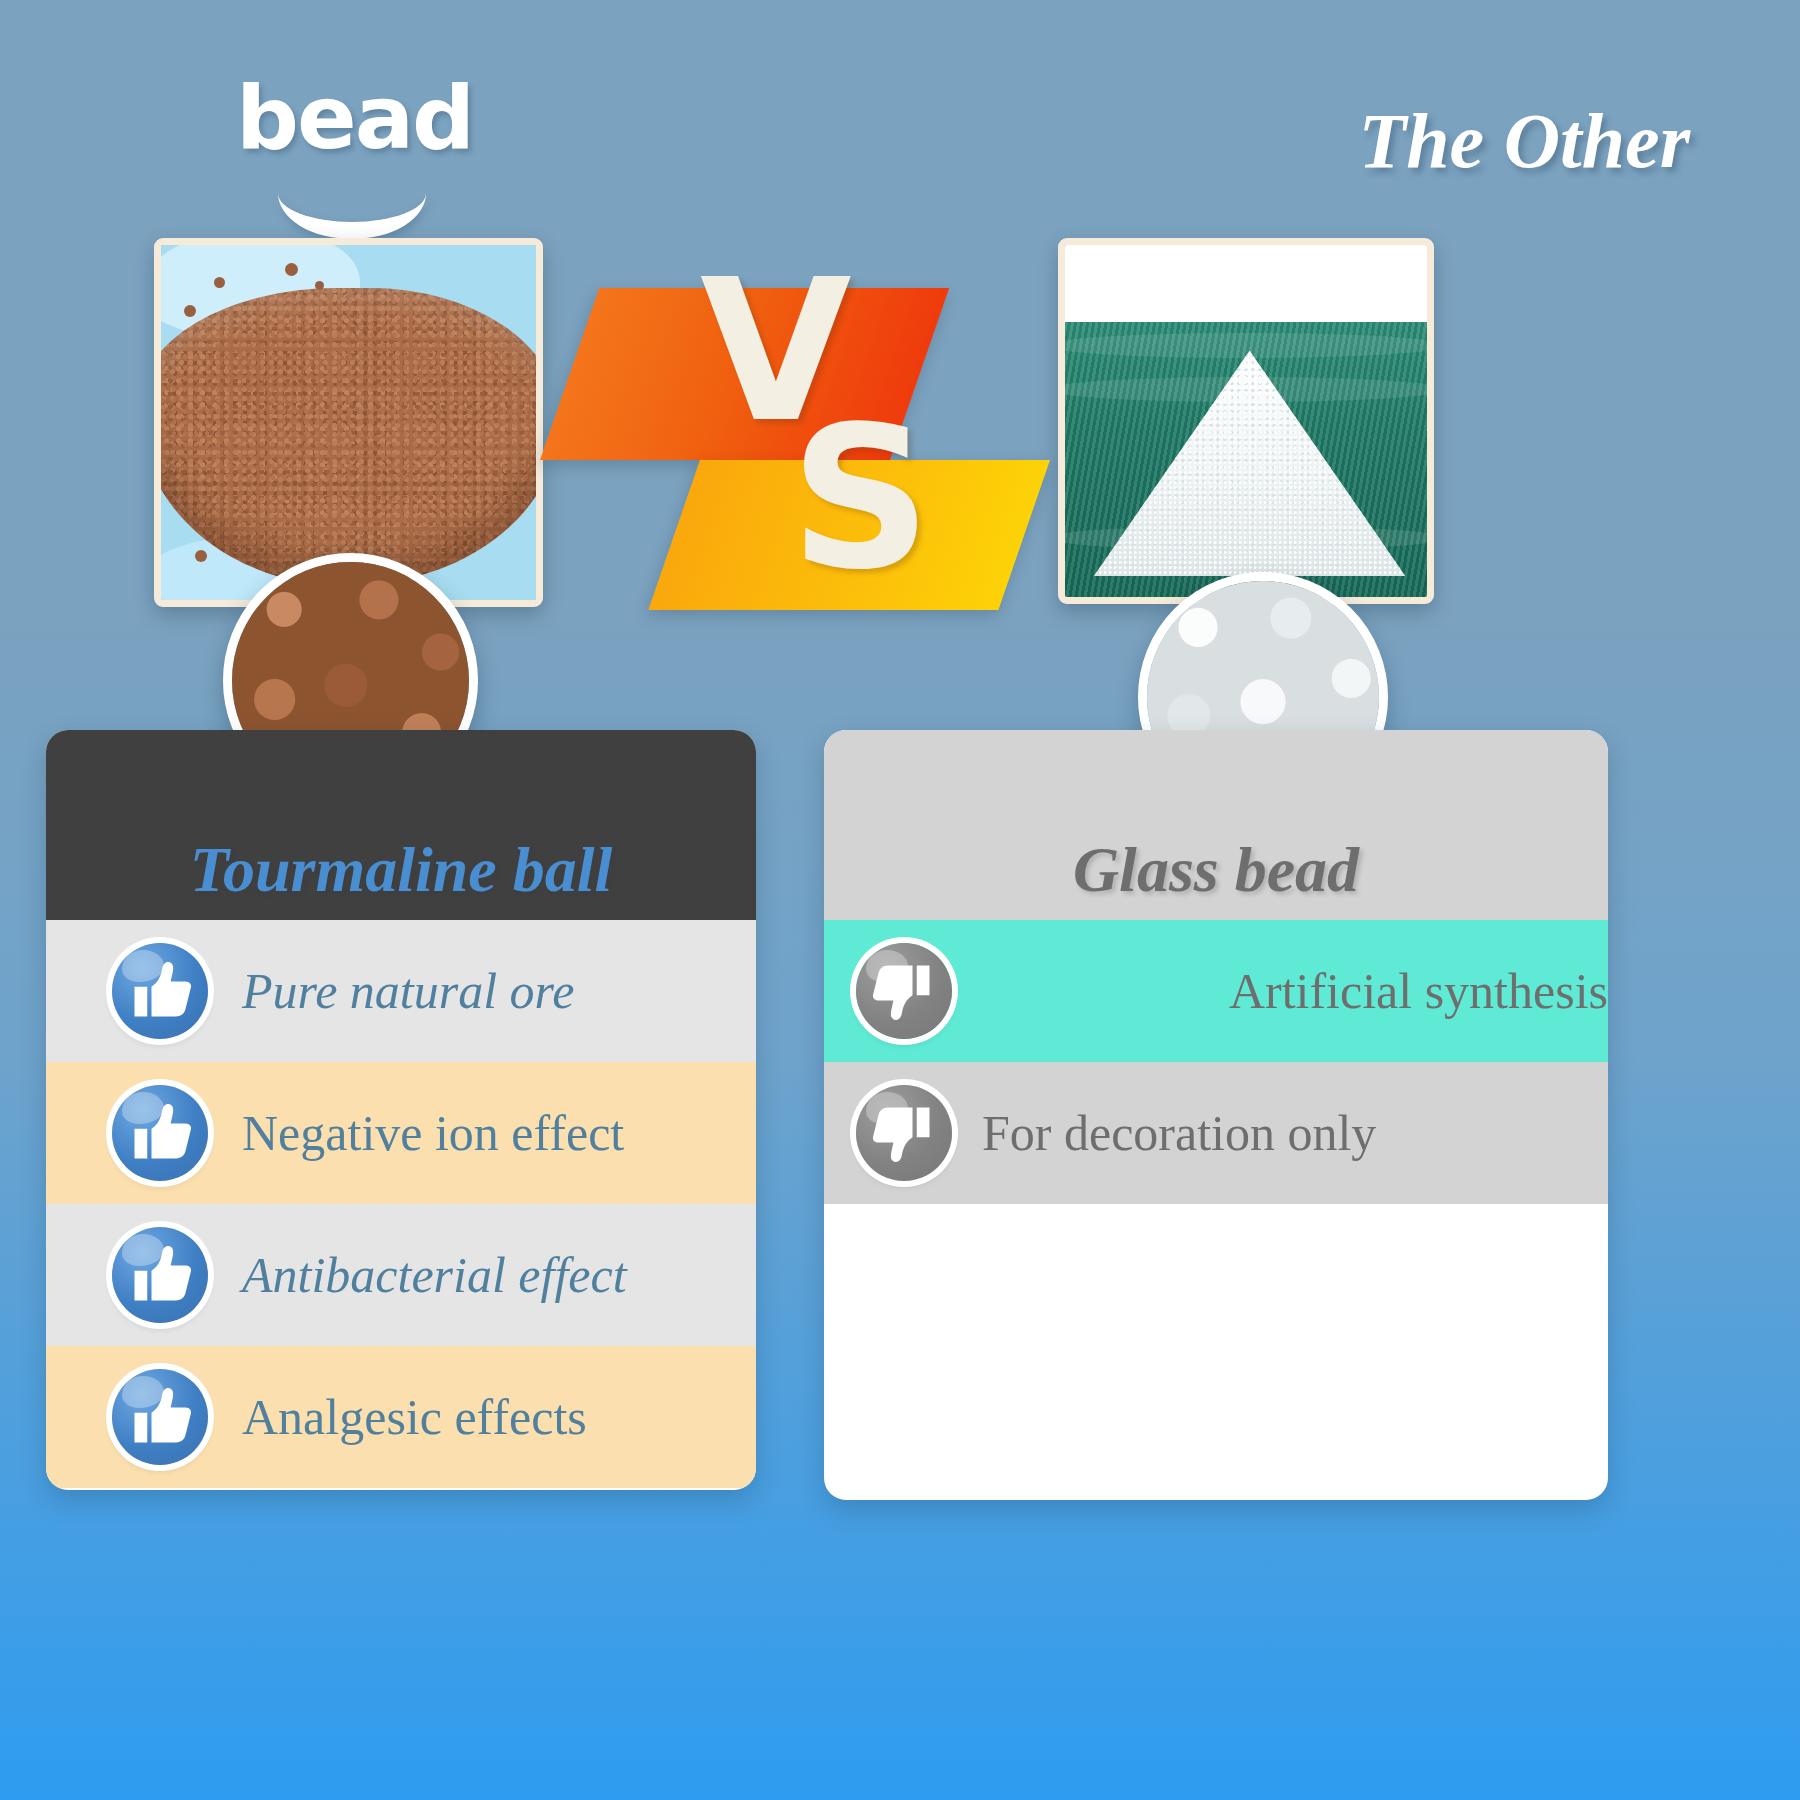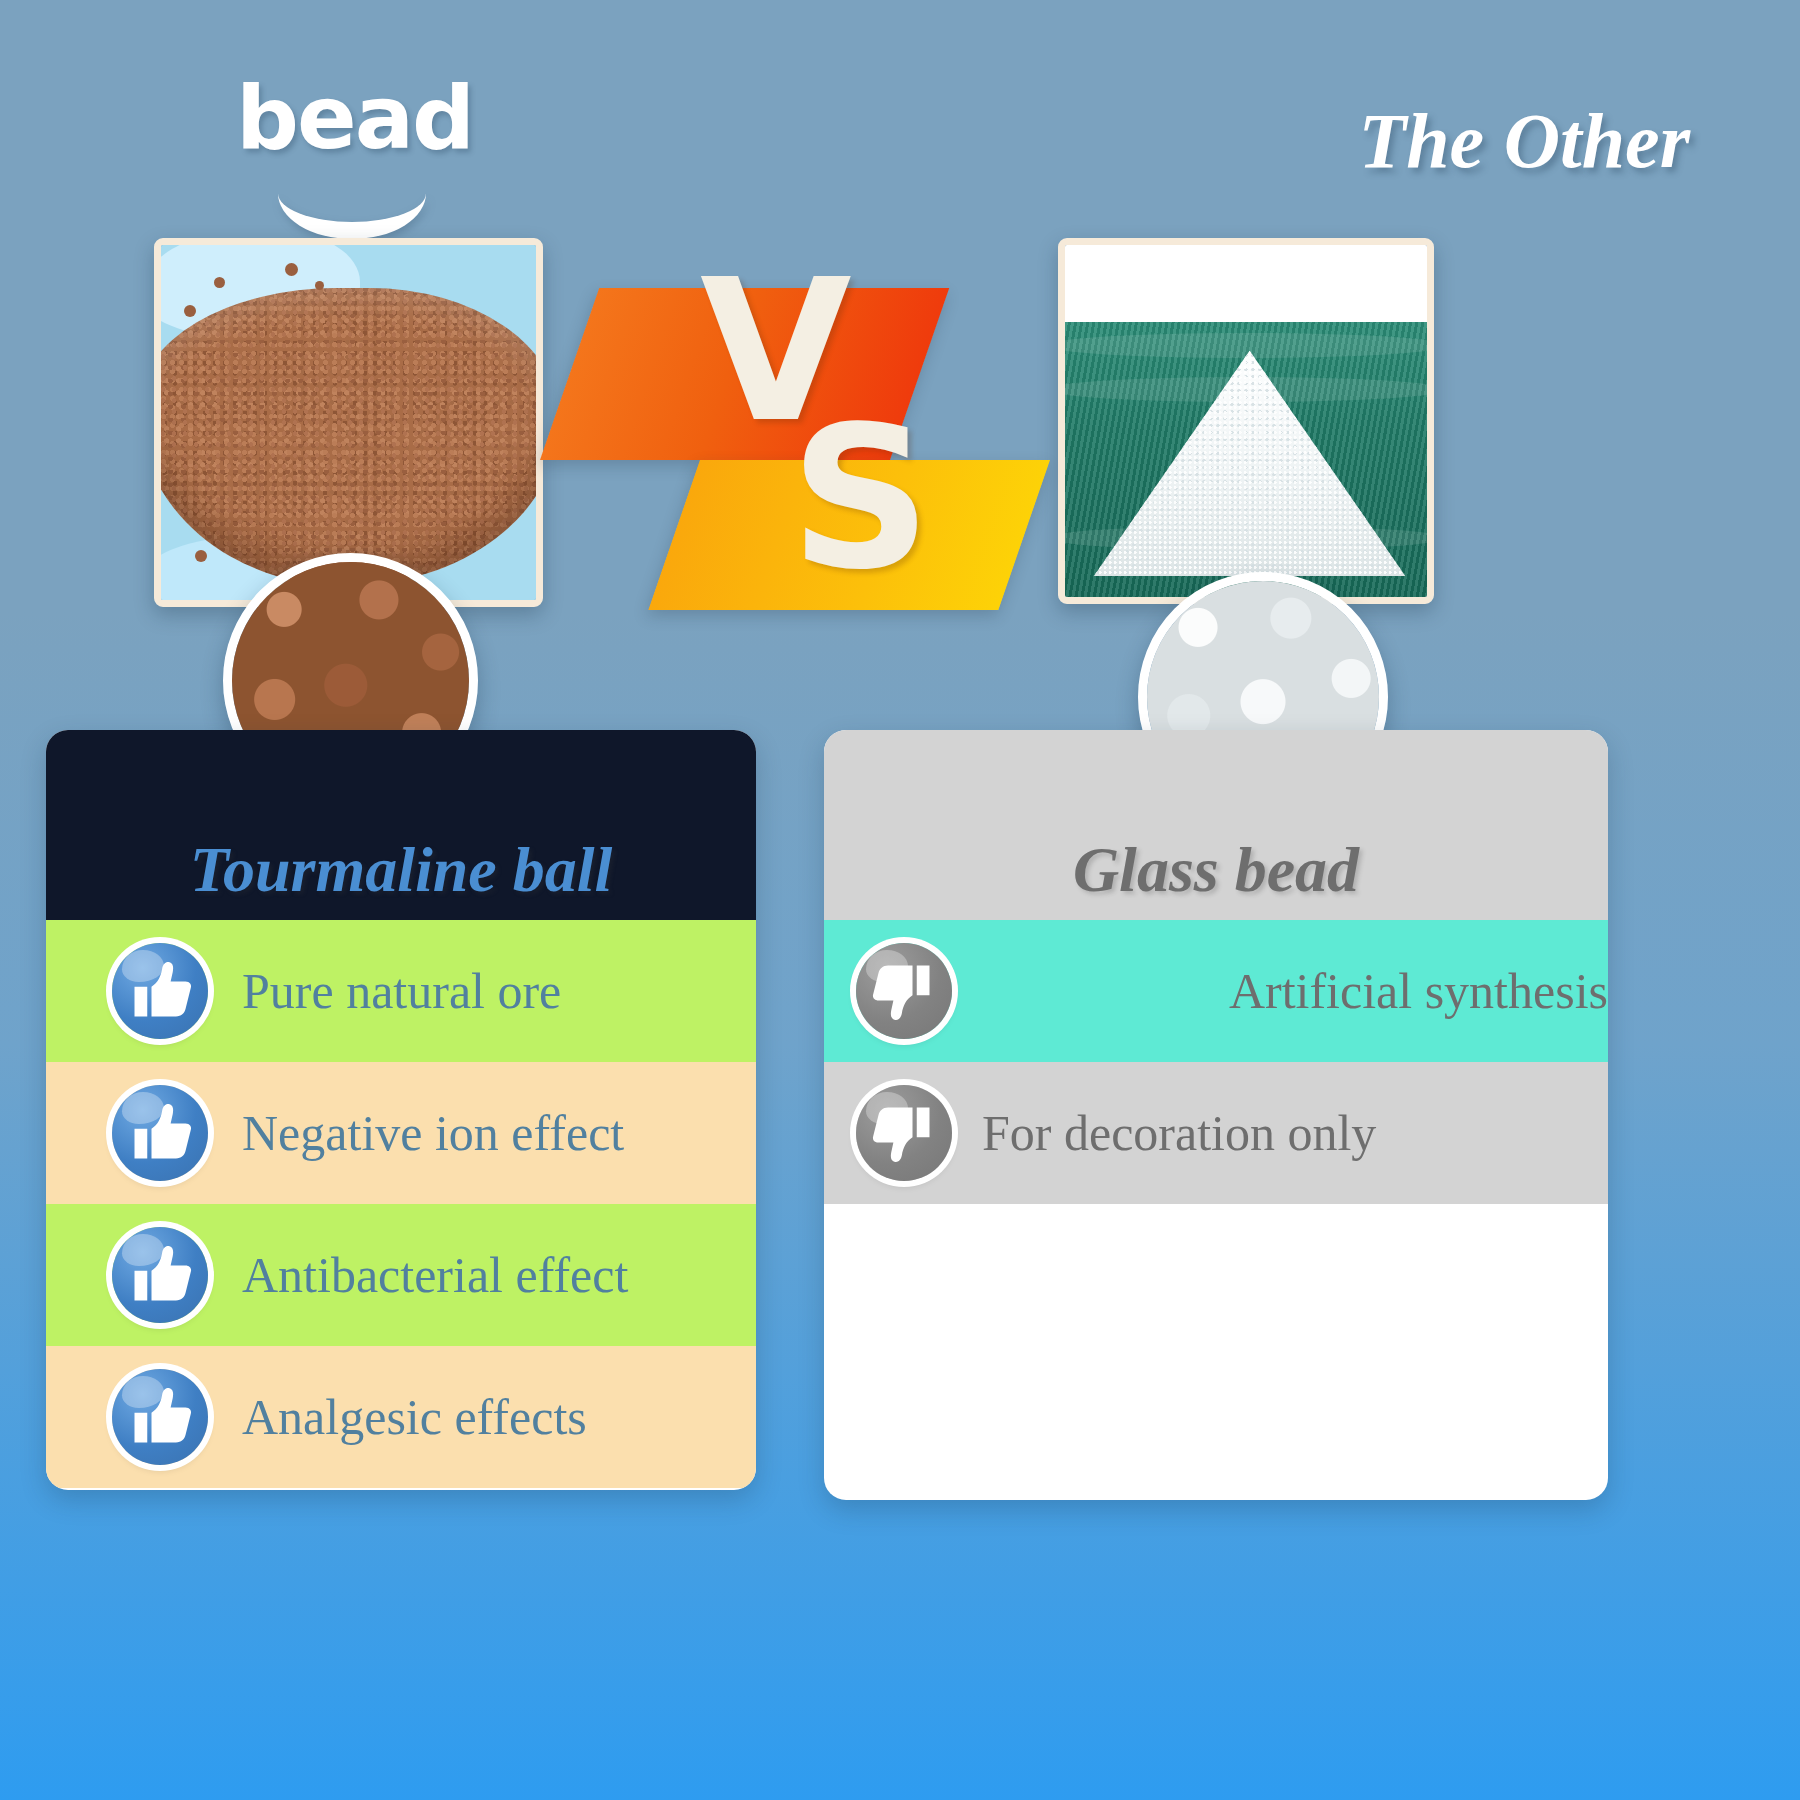--- a/index.html
+++ b/index.html
@@ -151,39 +151,39 @@
     position:absolute;border-radius:22px;overflow:hidden;
     box-shadow:0 10px 26px rgba(20,45,70,.22);
   }
   .card-left{left:46px;top:730px;width:710px;height:760px;background:#ffffff;}
   .card-right{left:824px;top:730px;width:784px;height:770px;background:#ffffff;}
 
   .card-head{
     height:190px;display:flex;align-items:flex-end;justify-content:center;
     padding-bottom:18px;box-sizing:border-box;
   }
-  .card-left  .card-head{background:#0f172a;}
+  .card-left  .card-head{background:#404040;}
   .card-right .card-head{background:#d3d3d3;}
 
   .card-title{
     font-family:"Liberation Serif", serif;font-style:italic;font-weight:700;
     font-size:64px;line-height:1;white-space:nowrap;
     text-shadow:3px 3px 4px rgba(60,60,60,.22);
   }
   .card-left  .card-title{color:#4a8ed2;}
   .card-right .card-title{color:#6e6e6e;}
 
   .rows{display:flex;flex-direction:column;}
   .row{
     display:flex;align-items:center;gap:34px;
     padding:0 0 0 66px;box-sizing:border-box;height:142px;
   }
   .card-right .row{padding-left:32px;gap:30px;}
   .row.odd-left{background:#fbdfae;}
-  .row.even-left{background:#bef264;}
+  .row.even-left{background:#e5e5e5;font-style:italic;}
   .row.odd-right{background:#d3d3d3;}
   .row.even-right{background:#5eead4;justify-content:space-between;}
 
   .row-text{
     font-family:"Liberation Serif", serif;font-size:50px;line-height:1.16;
   }
   .card-left .row-text{color:#51809f;}
   .card-right .row-text{color:#6e6e6e;}
   .row-text.two-line{font-size:46px;}
 

